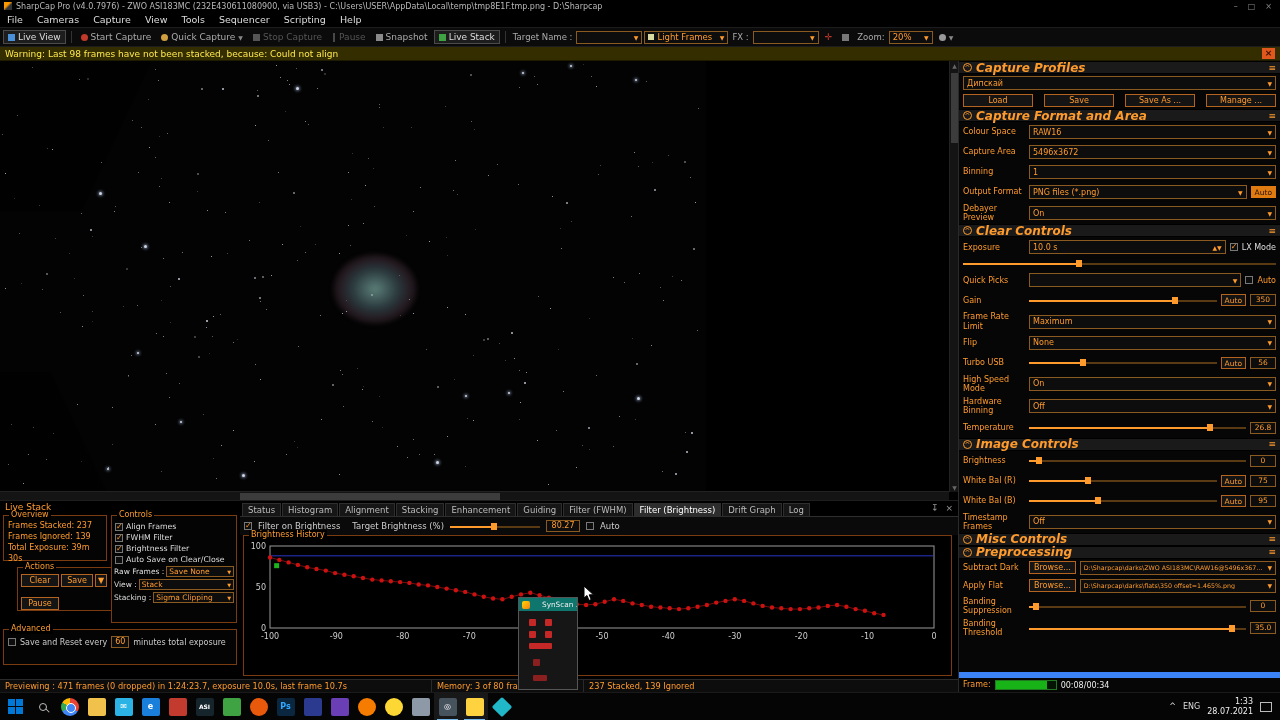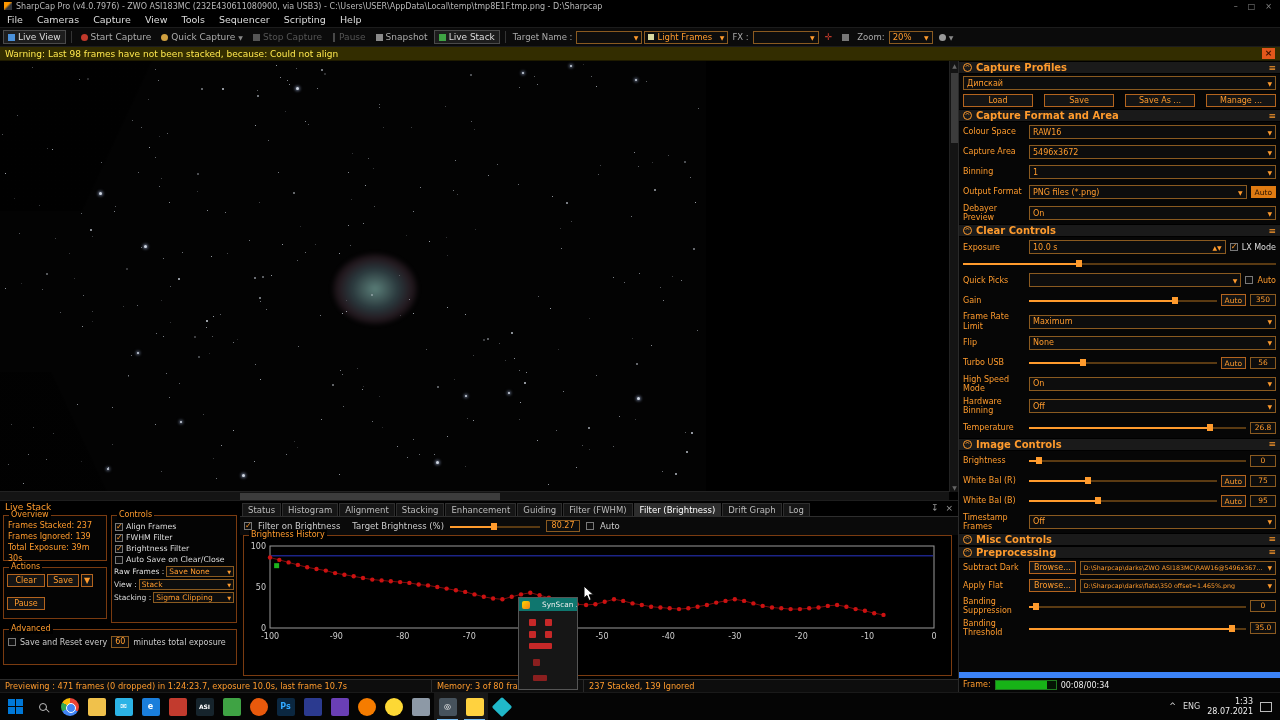--- a/index.html
+++ b/index.html
@@ -84,21 +84,21 @@
   .slider .handle{position:absolute;top:1px;width:6px;height:7px;background:#ff9b2d;}
   .history-box{position:absolute;left:3px;top:34px;right:6px;bottom:3px;border:1px solid #7a3b10;background:#000;}
 
   
   .statusbar{height:13px;display:flex;background:#0d0d0d;border-top:1px solid #2a2a2a;font-size:8.2px;color:#ff9b2d;align-items:center;white-space:nowrap;}
   .ss{padding:0 5px;border-right:1px solid #2a2a2a;height:100%;display:flex;align-items:center;overflow:hidden;}
 
   
   .sec-h{height:13px;background:#1a1a1a;border-top:1px solid #000;border-bottom:1px solid #000;display:flex;align-items:center;padding:0 4px;gap:4px;flex:0 0 auto;}
   .sec-h .chev{width:9px;height:9px;border:1px solid #ff9b2d;border-radius:50%;color:#ff9b2d;font-size:7px;line-height:8px;text-align:center;flex:0 0 auto;}
-  .sec-h .t{color:#ff9b2d;font-size:10px;font-weight:bold;}
+  .sec-h .t{color:#ff9b2d;font-size:12px;font-weight:bold;font-style:italic;}
   .sec-h .ham{margin-left:auto;color:#ff9b2d;font-size:9px;}
   .prow{display:flex;align-items:center;padding:2px 4px;gap:4px;min-height:20px;flex:0 0 auto;}
   .plabel{width:62px;color:#ff9b2d;font-size:8px;line-height:1.15;flex:0 0 auto;}
   .pcombo{flex:1;background:#0d0d0d;border:1px solid #8a5a20;color:#ff9b2d;height:14px;display:flex;align-items:center;padding:0 3px;font-size:8px;gap:3px;min-width:0;}
   .pcombo span:first-child{overflow:hidden;text-overflow:ellipsis;white-space:nowrap;}
   .pcombo .caret{margin-left:auto;color:#ff9b2d;font-size:6px;flex:0 0 auto;}
   .autobtn{border:1px solid #b4641e;color:#ff9b2d;font-size:7.5px;height:12px;line-height:11px;padding:0 3px;background:#141414;flex:0 0 auto;}
   .autobtn.filled{background:#e07b12;color:#241000;border-color:#e07b12;}
   .pslider{position:relative;height:9px;flex:1;}
   .pslider .track{position:absolute;left:0;right:0;top:4px;height:2px;background:#5a3a12;}
@@ -543,21 +543,21 @@
 
         <div class="groupbox" style="left:3px;top:14px;width:104px;height:46px">
           <div class="gb-label">Overview</div>
           <div style="padding-top:4px">
             <div class="ov-row">Frames Stacked: 237</div>
             <div class="ov-row">Frames Ignored: 139</div>
             <div class="ov-row">Total Exposure: 39m 30s</div>
           </div>
         </div>
 
-        <div class="groupbox" style="left:3px;top:66px;width:104px;height:52px">
+        <div class="groupbox" style="left:17px;top:66px;width:104px;height:44px">
           <div class="gb-label">Actions</div>
           <div style="display:flex;gap:2px;padding:6px 3px 0 3px">
             <span class="obtn" style="width:38px">Clear</span>
             <span class="obtn" style="width:32px">Save</span>
             <span class="obtn" style="width:12px">▼</span>
           </div>
           <div style="padding:4px 3px 0 3px">
             <span class="obtn" style="width:38px">Pause</span>
           </div>
         </div>

